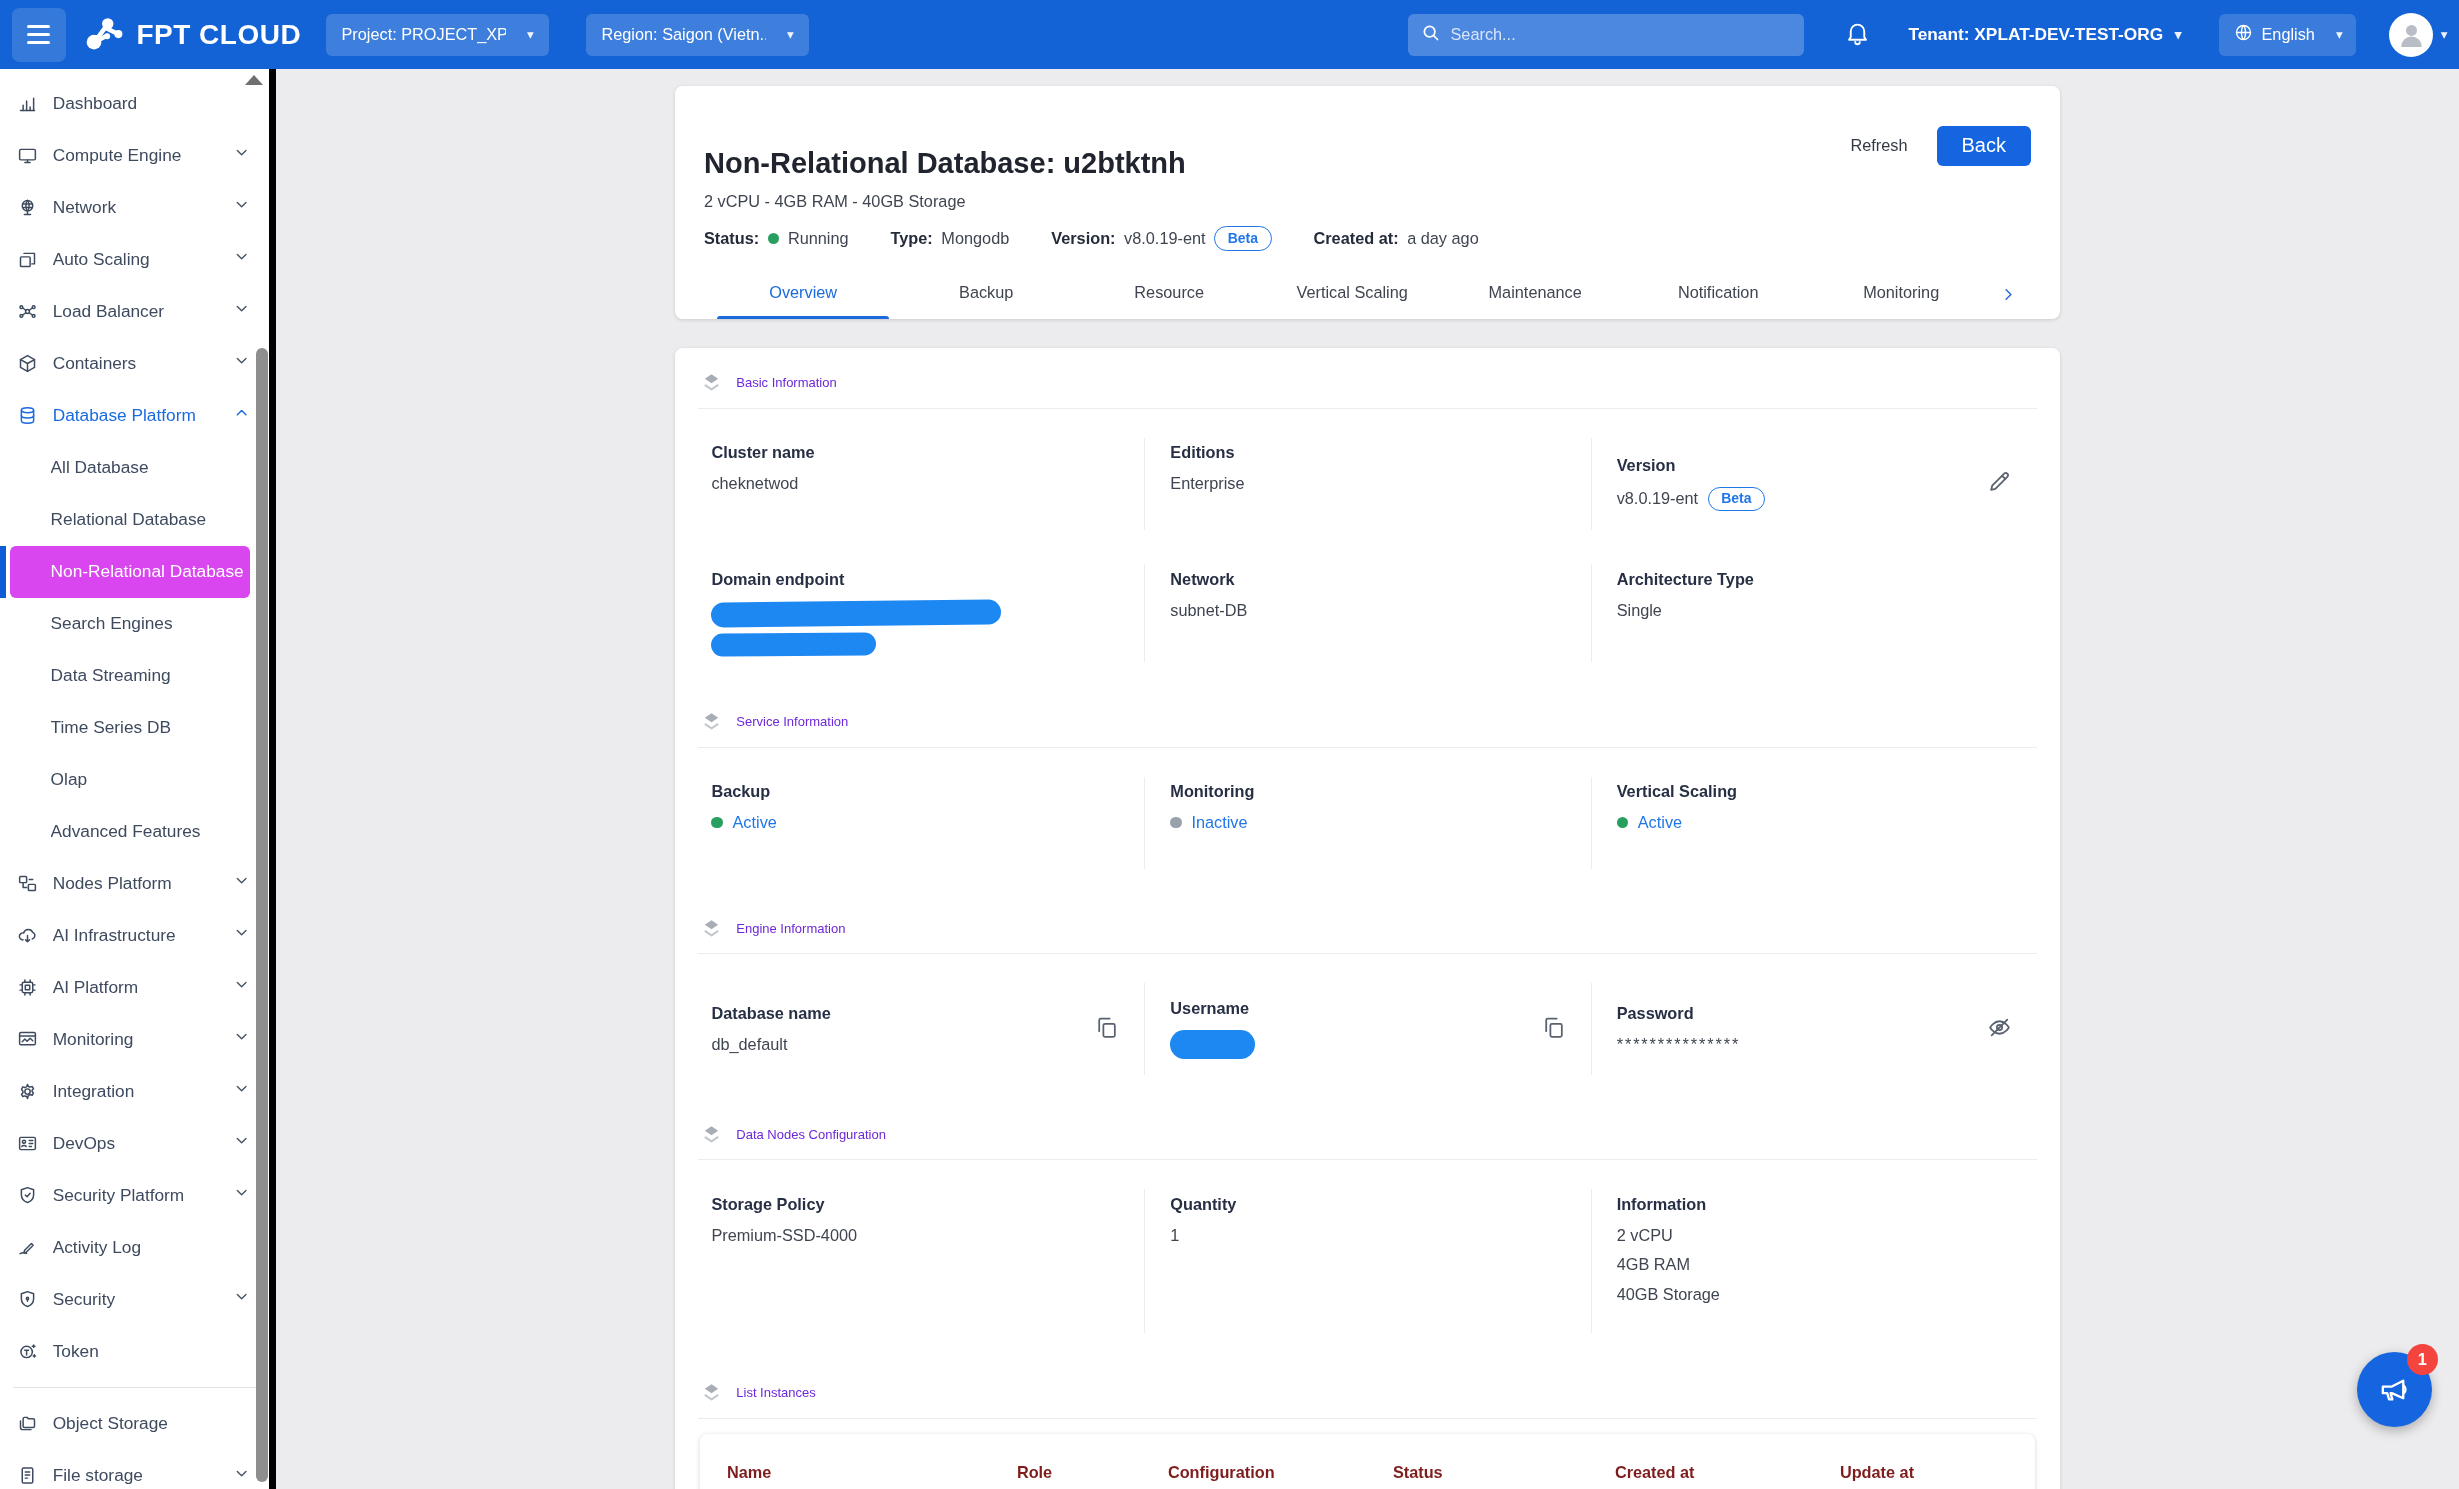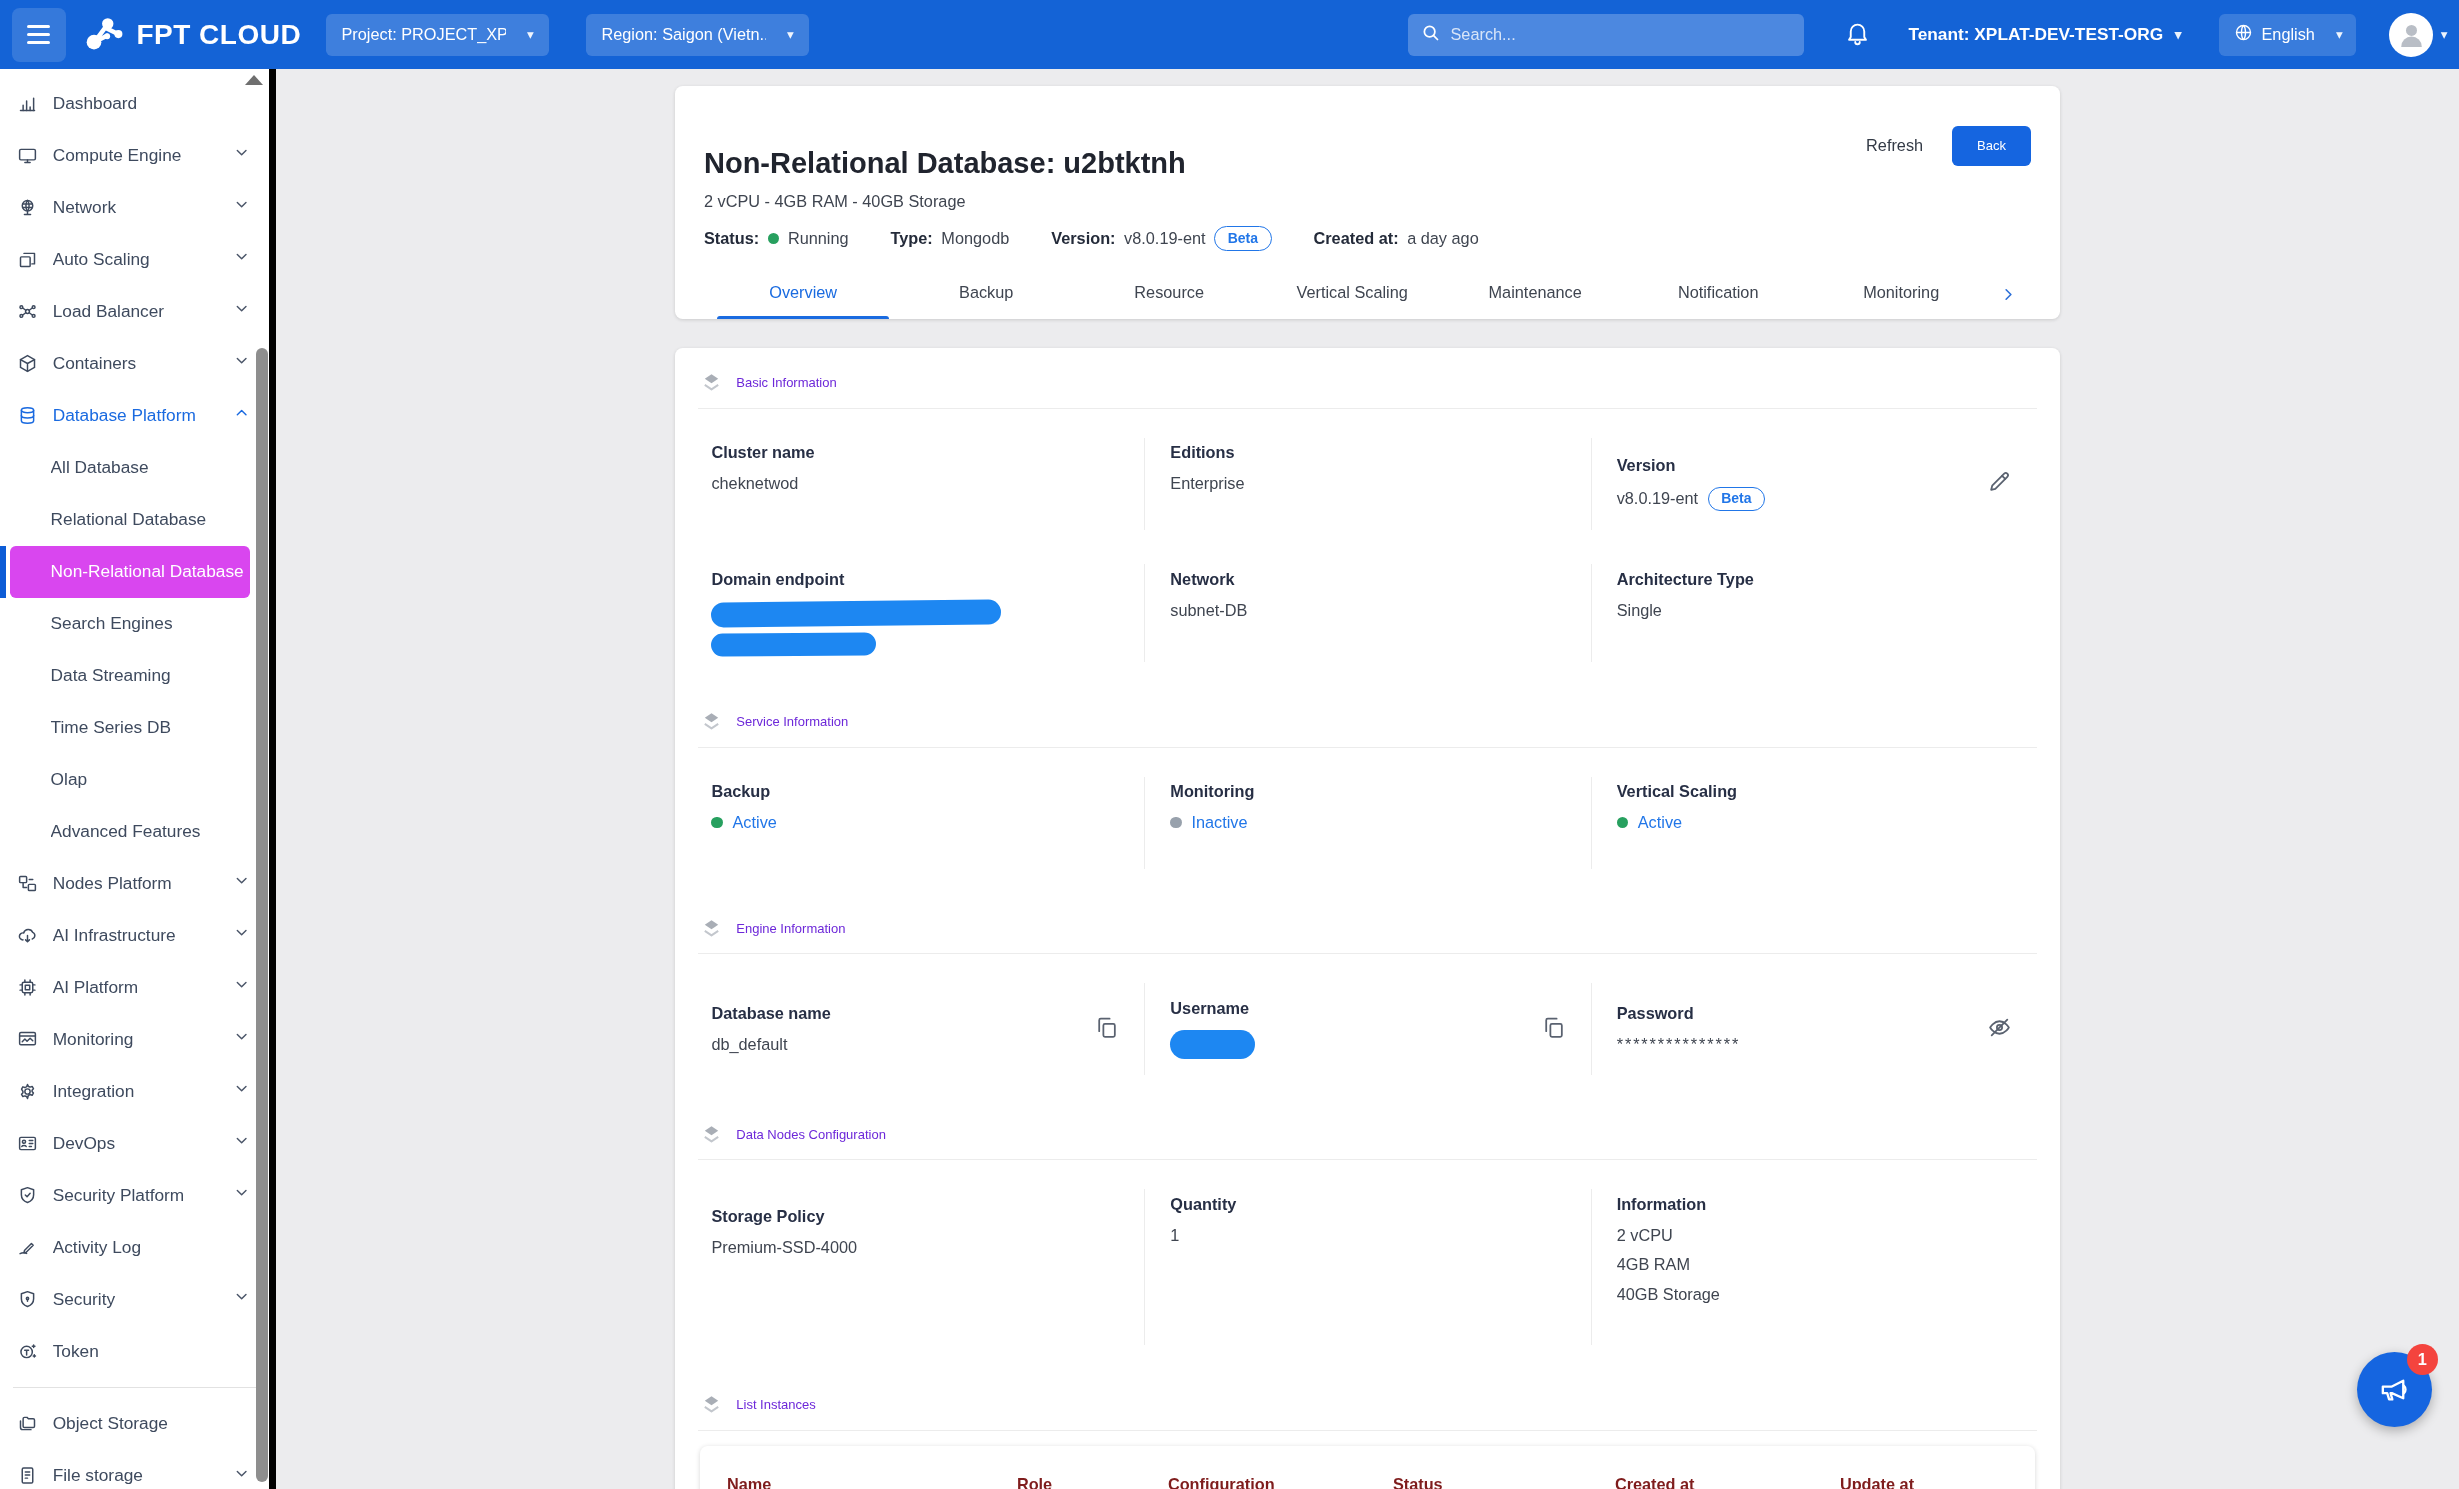--- a/index.html
+++ b/index.html
@@ -60,21 +60,21 @@
 
   
   .main { position:absolute; left:276px; top:69px; right:0; bottom:0; overflow:hidden; }
   .col-center { width:1385px; margin:17.3px auto 0 auto; }
   .card { background:#fff; border-radius:7.7px; box-shadow:0 1px 3.8px rgba(0,0,0,.14); }
 
   .head-card { padding:25px 29px 0 29px; }
   .title-row { display:flex; align-items:center; }
   .page-title { font-size:29px; font-weight:700; color:#20242e; flex:1;margin-top:36px; }
   .refresh-btn { font-size:16.3px; color:#333a46; margin-right:29px; cursor:pointer; }
-  .back-btn { background:#1565e0; color:#fff; font-size:13px; font-weight:500;
+  .back-btn { background:#1565e0; color:#fff; font-size:20px; font-weight:500;
     border:none; border-radius:5.8px; height:40px; padding:0 25px; cursor:pointer;
     font-family:inherit;text-align:center; }
   .subtitle { margin-top:11.5px; font-size:16.3px; color:#3f4550; }
   .meta-row { margin-top:15.4px; display:flex; align-items:center; gap:42px;
     font-size:16.3px; color:#3f4550; }
   .meta-item { display:flex; align-items:center; gap:8.6px; }
   .meta-item b { color:#242b3a; }
   .dot { display:inline-block; width:11.5px; height:11.5px; border-radius:50%; }
   .dot.green { background:#27a05f; }
   .dot.gray { background:#98a1ac; }
@@ -652,21 +652,21 @@
 
       <div class="section-head">
         <svg class="sicon" viewBox="0 0 24 24">
             <path fill="#a9aeb6" d="M12 3.5l7 4.7-7 4.7-7-4.7 7-4.7z"></path>
             <path d="M5 14.5l7 4.7 7-4.7" fill="none" stroke="#c3c7cd" stroke-width="2.1" stroke-linejoin="round"></path>
           </svg>
         <span class="section-title">Data Nodes Configuration</span>
       </div>
       <div class="section-rule"></div>
       <div class="frow">
-        <div class="fcol" style="min-height:144px;margin-top:12px;">
+        <div class="fcol" style="min-height:144px;">
           <div class="flabel">Storage Policy</div>
           <div class="fvalue">Premium-SSD-4000</div>
         </div>
         <div class="fcol">
           <div class="flabel">Quantity</div>
           <div class="fvalue">1</div>
         </div>
         <div class="fcol">
           <div class="flabel">Information</div>
           <div class="info-lines">

